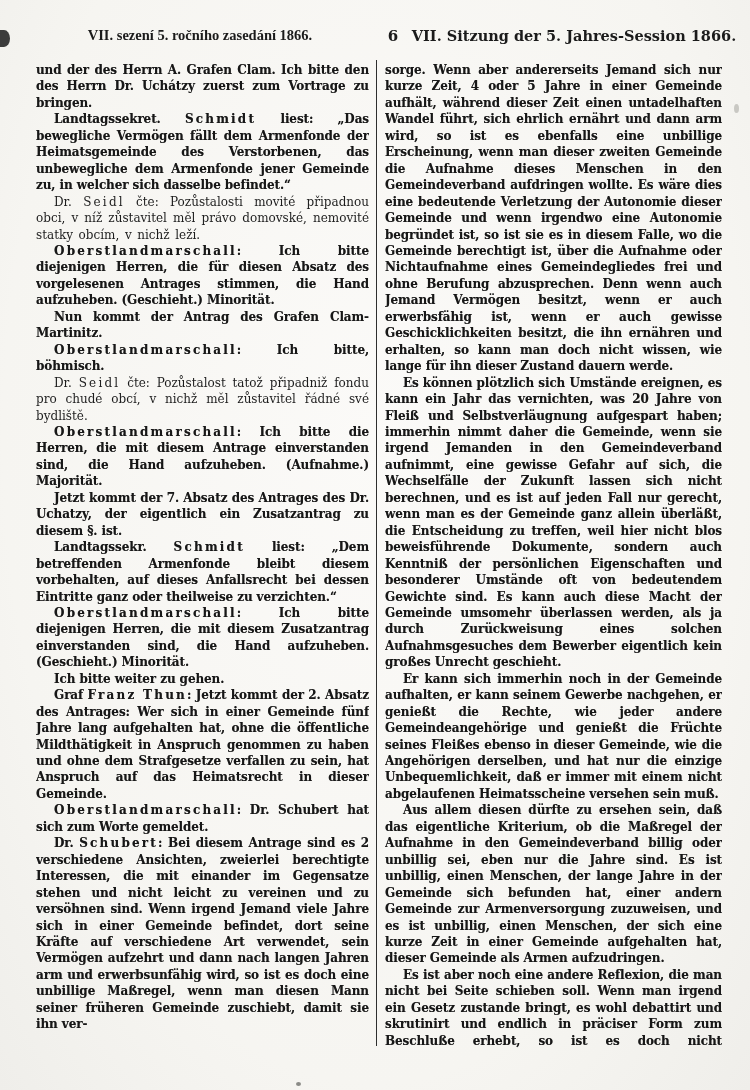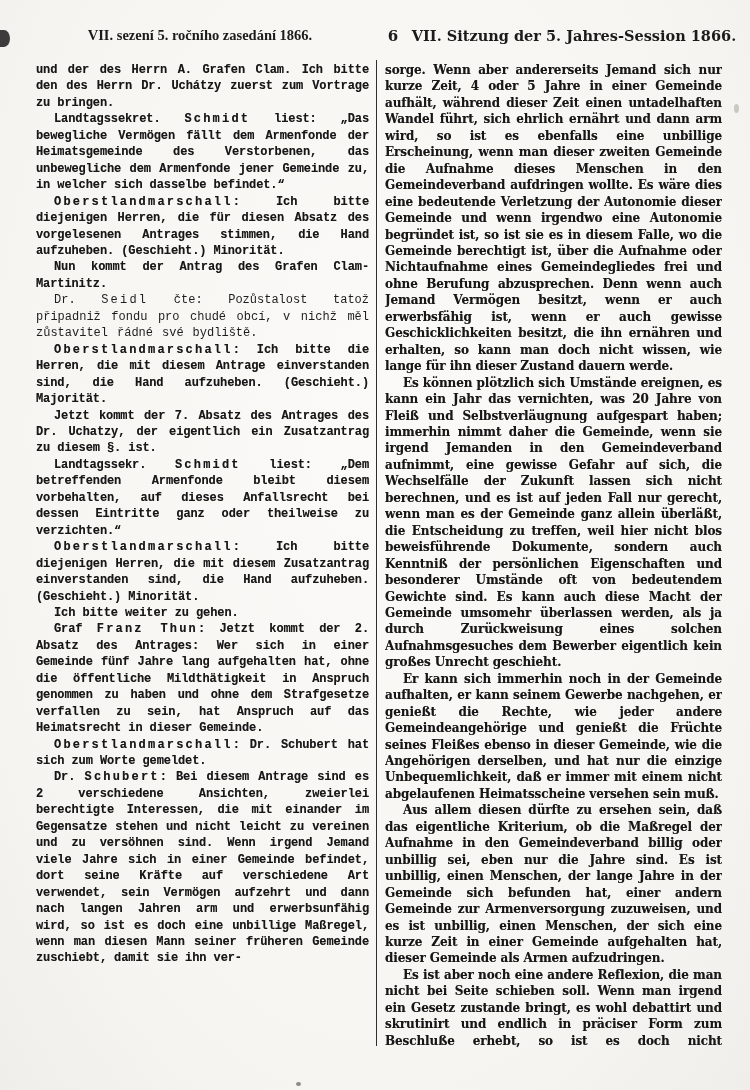--- a/index.html
+++ b/index.html
@@ -20,21 +20,21 @@
   .ht-left  { left:200px; transform:translateX(-50%); font-family:"Liberation Serif", serif; }
   .ht-num   { left:393px; transform:translateX(-50%); font-size:15px; }
   .ht-right { left:567px; transform:translateX(-50%);margin-left:7px; }
   
   .col {
     position:absolute; top:62px; height:986px; overflow:hidden;
     text-align:justify;
     font-size:12px; line-height:16.45px;
     color:#171717;
   }
-  .col-left  { left:36px;  width:333px;font-family:Liberation Mono, monospace; }
+  .col-left  { left:36px;  width:333px; }
   .col-right { left:385px; width:337px; }
   .divider {
     position:absolute; left:376px; top:60px; width:1px; height:986px;
     background:#2e2e2e;
   }
   p.par { margin:0; }
   p.indent { text-indent:18px; }
   
   .f   { font-weight:700; letter-spacing:-0.1px; text-shadow:0 0 0.4px rgba(20,20,20,0.45); }
   .fsp { font-weight:700; letter-spacing:2.2px; text-shadow:0 0 0.4px rgba(20,20,20,0.45); }
@@ -68,24 +68,26 @@
     <span class="ht ht-left">VII. sezení 5. ročního zasedání 1866.</span>
     <span class="ht ht-num">6</span>
     <span class="ht ht-right">VII. Sitzung der 5. Jahres-Session 1866.</span>
   </div>
 
   <div class="divider"></div>
 
   <div class="col col-left">
       <p class="par"><span class="f">und der des Herrn A. Grafen Clam. Ich bitte den des Herrn Dr. Uchátzy zuerst zum Vortrage zu bringen.</span></p>
       <p class="par indent"><span class="f">Landtagssekret. </span><span class="fsp">Schmidt</span><span class="f"> liest: „Das bewegliche Vermögen fällt dem Armenfonde der Heimatsgemeinde des Verstorbenen, das unbewegliche dem Armenfonde jener Gemeinde zu, in welcher sich dasselbe befindet.“</span></p>
+      <p class="par indent"><span class="a">Dr. </span><span class="asp">Seidl</span><span class="a"> čte: Pozůstalosti movité připadnou obci, v níž zůstavitel měl právo domovské, nemovité statky obcím, v nichž leží.</span></p>
       <p class="par indent"><span class="fsp">Oberstlandmarschall</span><span class="f">: Ich bitte diejenigen Herren, die für diesen Absatz des vorgelesenen Antrages stimmen, die Hand aufzuheben. (Geschieht.) Minorität.</span></p>
       <p class="par indent"><span class="f">Nun kommt der Antrag des Grafen Clam-Martinitz.</span></p>
+      <p class="par indent"><span class="fsp">Oberstlandmarschall</span><span class="f">: Ich bitte, böhmisch.</span></p>
       <p class="par indent"><span class="a">Dr. </span><span class="asp">Seidl</span><span class="a"> čte: Pozůstalost tatož připadniž fondu pro chudé obcí, v nichž měl zůstavitel řádné své bydliště.</span></p>
-      <p class="par indent"><span class="fsp">Oberstlandmarschall</span><span class="f">: Ich bitte die Herren, die mit diesem Antrage einverstanden sind, die Hand aufzuheben. (Geschieht.) Majorität.</span></p>
+      <p class="par indent"><span class="fsp">Oberstlandmarschall</span><span class="f">: Ich bitte die Herren, die mit diesem Antrage einverstanden sind, die Hand aufzuheben. (Aufnahme.) Majorität.</span></p>
       <p class="par indent"><span class="f">Jetzt kommt der 7. Absatz des Antrages des Dr. Uchatzy, der eigentlich ein Zusatzantrag zu diesem §. ist.</span></p>
       <p class="par indent"><span class="f">Landtagssekr. </span><span class="fsp">Schmidt</span><span class="f"> liest: „Dem betreffenden Armenfonde bleibt diesem vorbehalten, auf dieses Anfallsrecht bei dessen Eintritte ganz oder theilweise zu verzichten.“</span></p>
       <p class="par indent"><span class="fsp">Oberstlandmarschall</span><span class="f">: Ich bitte diejenigen Herren, die mit diesem Zusatzantrag einverstanden sind, die Hand aufzuheben. (Geschieht.) Minorität.</span></p>
       <p class="par indent"><span class="f">Ich bitte weiter zu gehen.</span></p>
       <p class="par indent"><span class="f">Graf </span><span class="fsp">Franz Thun</span><span class="f">: Jetzt kommt der 2. Absatz des Antrages: Wer sich in einer Gemeinde fünf Jahre lang aufgehalten hat, ohne die öffentliche Mildthätigkeit in Anspruch genommen zu haben und ohne dem Strafgesetze verfallen zu sein, hat Anspruch auf das Heimatsrecht in dieser Gemeinde.</span></p>
       <p class="par indent"><span class="fsp">Oberstlandmarschall</span><span class="f">: Dr. Schubert hat sich zum Worte gemeldet.</span></p>
       <p class="par indent"><span class="f">Dr. </span><span class="fsp">Schubert</span><span class="f">: Bei diesem Antrage sind es 2 verschiedene Ansichten, zweierlei berechtigte Interessen, die mit einander im Gegensatze stehen und nicht leicht zu vereinen und zu versöhnen sind. Wenn irgend Jemand viele Jahre sich in einer Gemeinde befindet, dort seine Kräfte auf verschiedene Art verwendet, sein Vermögen aufzehrt und dann nach langen Jahren arm und erwerbsunfähig wird, so ist es doch eine unbillige Maßregel, wenn man diesen Mann seiner früheren Gemeinde zuschiebt, damit sie ihn ver-</span></p>
     </div>
   <div class="col col-right">
       <p class="par"><span class="f">sorge. Wenn aber andererseits Jemand sich nur kurze Zeit, 4 oder 5 Jahre in einer Gemeinde aufhält, während dieser Zeit einen untadelhaften Wandel führt, sich ehrlich ernährt und dann arm wird, so ist es ebenfalls eine unbillige Erscheinung, wenn man dieser zweiten Gemeinde die Aufnahme dieses Menschen in den Gemeindeverband aufdringen wollte. Es wäre dies eine bedeutende Verletzung der Autonomie dieser Gemeinde und wenn irgendwo eine Autonomie begründet ist, so ist sie es in diesem Falle, wo die Gemeinde berechtigt ist, über die Aufnahme oder Nichtaufnahme eines Gemeindegliedes frei und ohne Berufung abzusprechen. Denn wenn auch Jemand Vermögen besitzt, wenn er auch erwerbsfähig ist, wenn er auch gewisse Geschicklichkeiten besitzt, die ihn ernähren und erhalten, so kann man doch nicht wissen, wie lange für ihn dieser Zustand dauern werde.</span></p>

